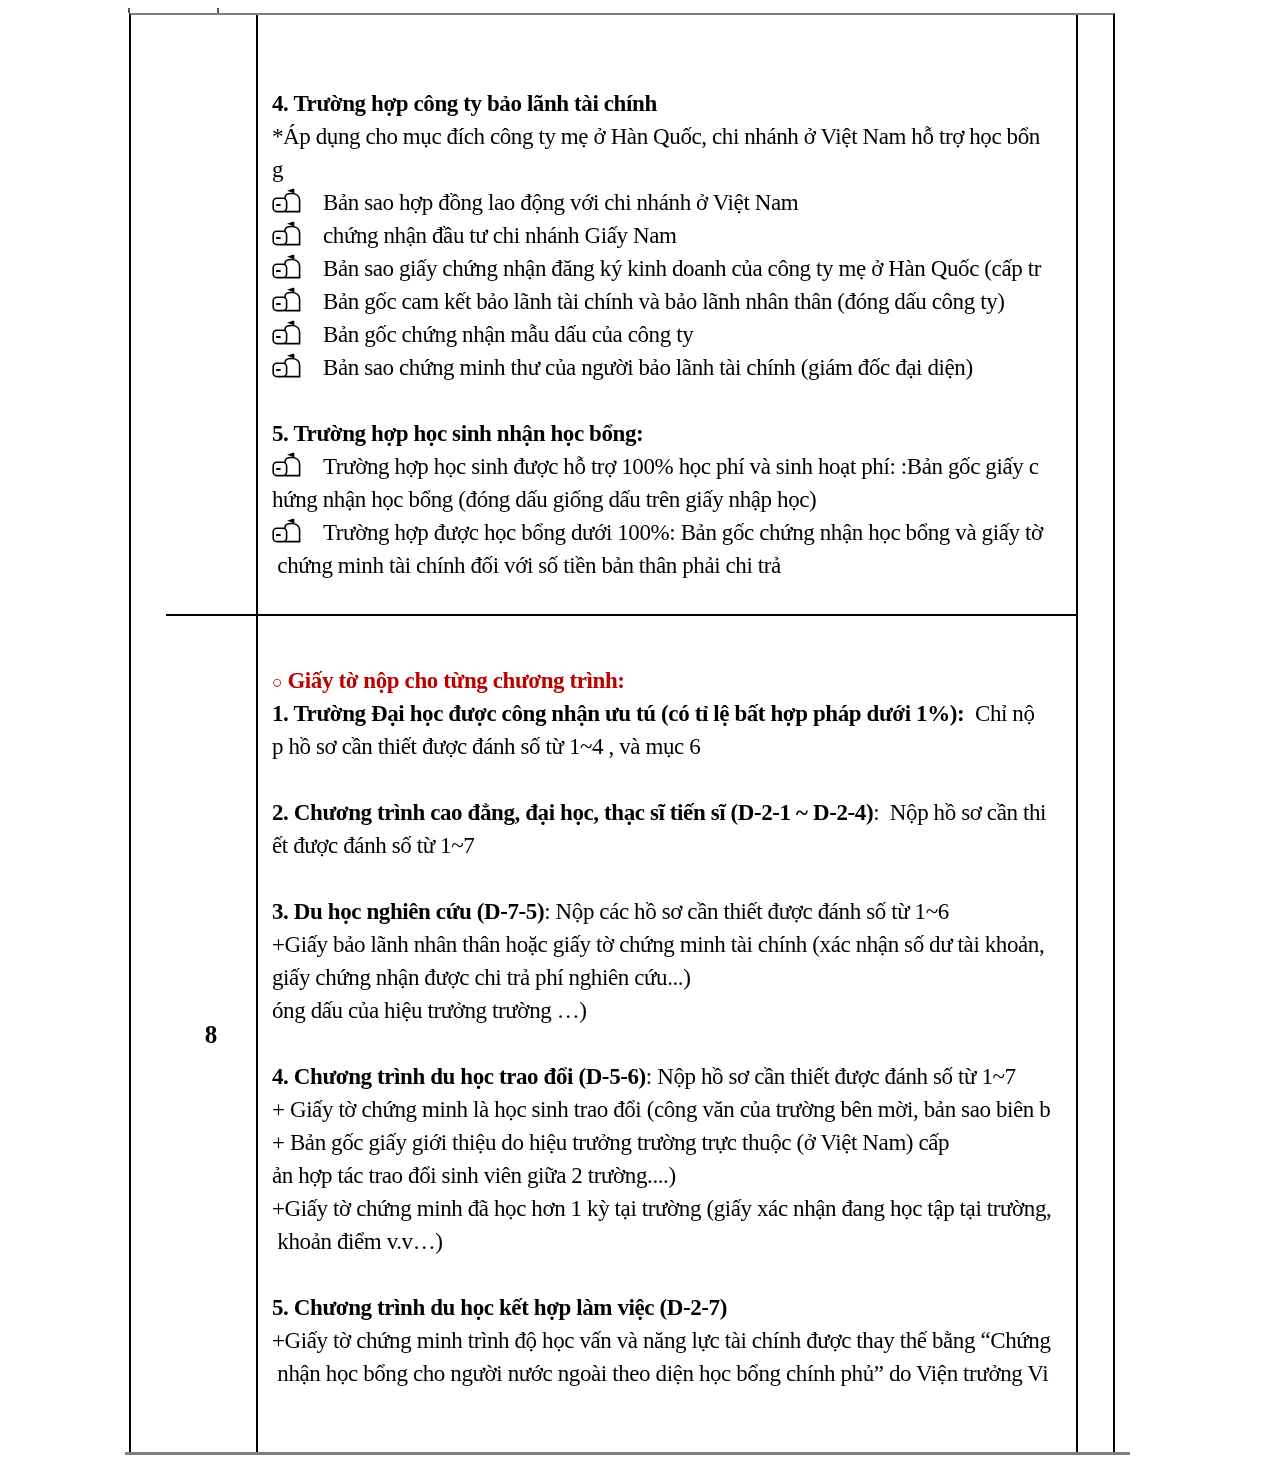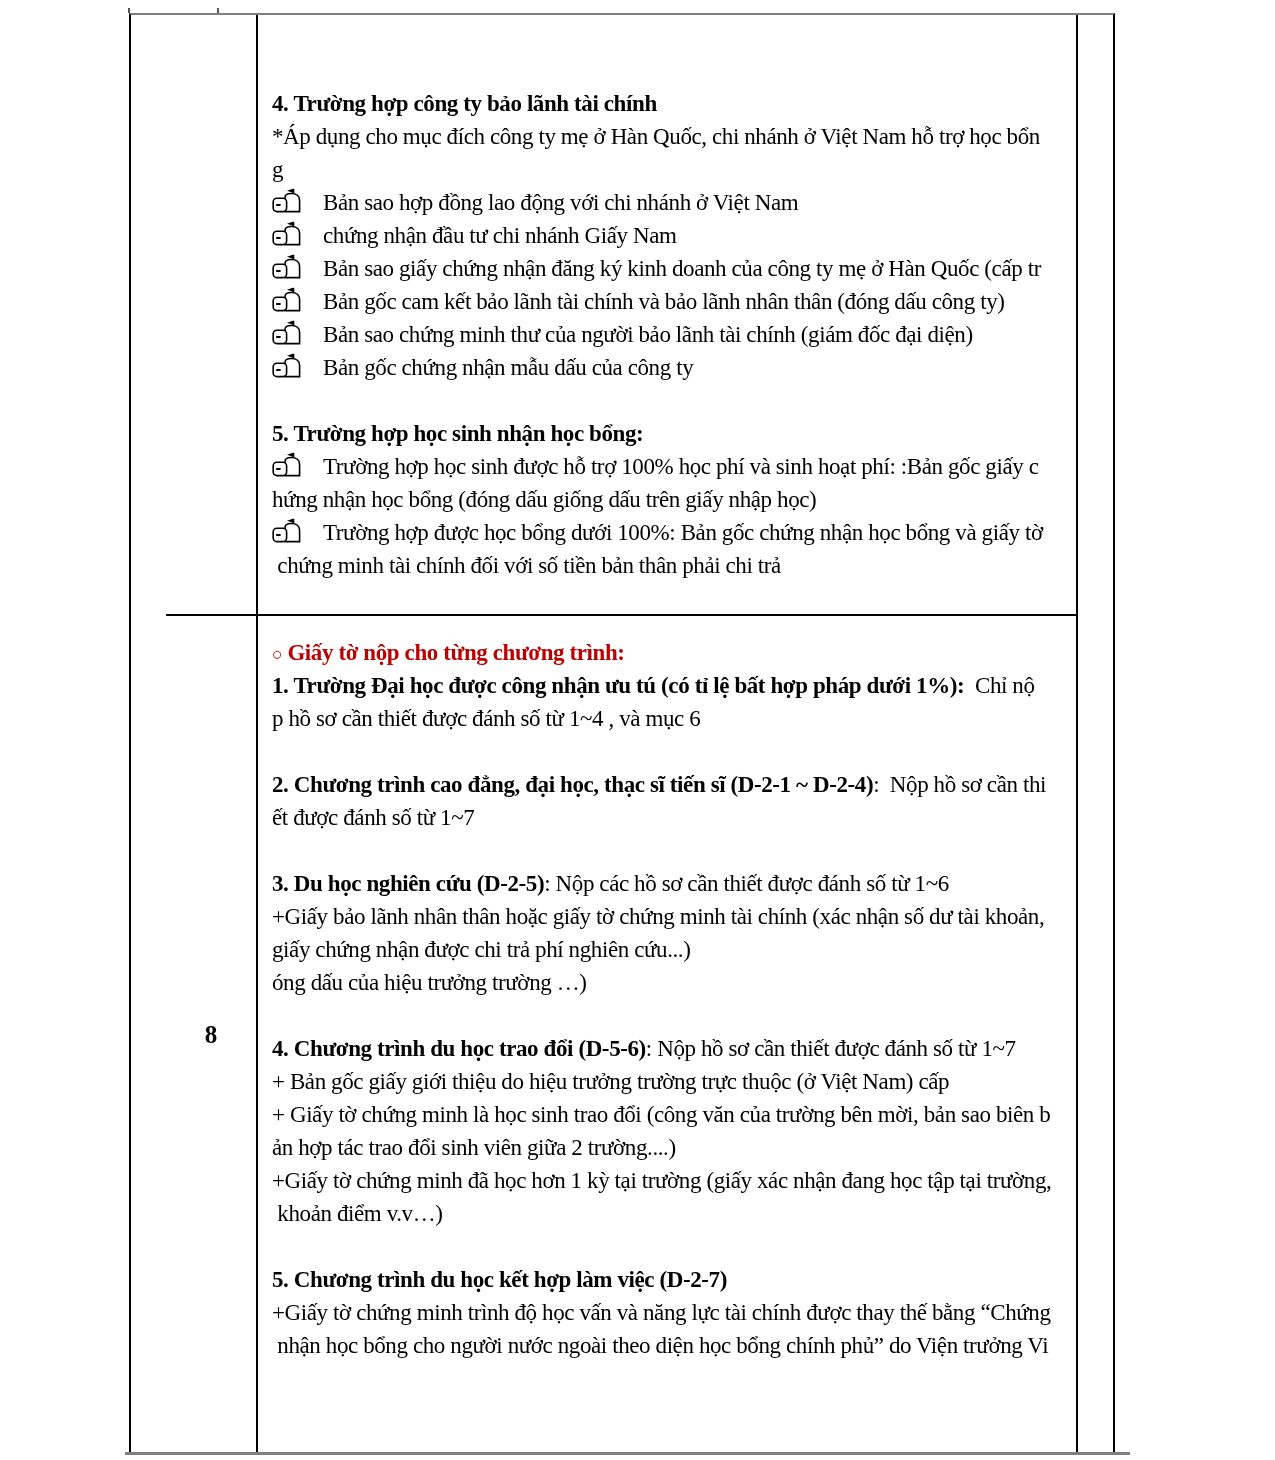--- a/index.html
+++ b/index.html
@@ -42,21 +42,21 @@
   }
   .cell-content {
     width: 820px;
     flex: 0 0 820px;
     border-right: 2px solid #000;
     box-sizing: border-box;
     padding: 0 4px 0 14px;
     overflow: hidden;
   }
   .r0 .cell-content { padding-top: 72px; }
-  .r1 .cell-content { padding-top: 20px; }
+  .r1 .cell-content { padding-top: 48px; }
   .cell-right { flex: 1 1 auto; }
   .line {
     height: 33px;
     line-height: 33px;
     white-space: pre;
     font-size: 23px;
     letter-spacing: -0.4px;
   }
   .line .b { font-weight: bold; }
   .line .red { color: #bb0000; }
@@ -118,28 +118,28 @@
                 <path d="M13 9.5 C13 7 15.8 5.5 19.2 5.5 C24.6 5.5 27.6 8.4 27.6 12.2 L27.6 23.6 L13 23.6 Z" fill="#fff" stroke="#000" stroke-width="1.6"></path>
                 <rect x="1.2" y="10.2" width="13.4" height="13.4" rx="3.6" fill="#fff" stroke="#000" stroke-width="1.6"></rect>
                 <line x1="4.2" y1="17" x2="8.6" y2="17" stroke="#000" stroke-width="2"></line>
               </svg></span><span class="">Bản gốc cam kết bảo lãnh tài chính và bảo lãnh nhân thân (đóng dấu công ty)</span></div>
           <div class="line"><span class="icon-wrap"><svg width="30" height="26" viewBox="0 0 30 26" xmlns="http://www.w3.org/2000/svg">
                 <line x1="21.5" y1="7.5" x2="21.5" y2="1" stroke="#000" stroke-width="1.6"></line>
                 <path d="M21.5 0.6 L15 2.8 L21.5 5 Z" fill="#000"></path>
                 <path d="M13 9.5 C13 7 15.8 5.5 19.2 5.5 C24.6 5.5 27.6 8.4 27.6 12.2 L27.6 23.6 L13 23.6 Z" fill="#fff" stroke="#000" stroke-width="1.6"></path>
                 <rect x="1.2" y="10.2" width="13.4" height="13.4" rx="3.6" fill="#fff" stroke="#000" stroke-width="1.6"></rect>
                 <line x1="4.2" y1="17" x2="8.6" y2="17" stroke="#000" stroke-width="2"></line>
-              </svg></span><span class="">Bản sao chứng minh thư của người bảo lãnh tài chính (giám đốc đại diện)</span></div>
+              </svg></span><span class="">Bản gốc chứng nhận mẫu dấu của công ty</span></div>
           <div class="line"><span class="icon-wrap"><svg width="30" height="26" viewBox="0 0 30 26" xmlns="http://www.w3.org/2000/svg">
                 <line x1="21.5" y1="7.5" x2="21.5" y2="1" stroke="#000" stroke-width="1.6"></line>
                 <path d="M21.5 0.6 L15 2.8 L21.5 5 Z" fill="#000"></path>
                 <path d="M13 9.5 C13 7 15.8 5.5 19.2 5.5 C24.6 5.5 27.6 8.4 27.6 12.2 L27.6 23.6 L13 23.6 Z" fill="#fff" stroke="#000" stroke-width="1.6"></path>
                 <rect x="1.2" y="10.2" width="13.4" height="13.4" rx="3.6" fill="#fff" stroke="#000" stroke-width="1.6"></rect>
                 <line x1="4.2" y1="17" x2="8.6" y2="17" stroke="#000" stroke-width="2"></line>
-              </svg></span><span class="">Bản gốc chứng nhận mẫu dấu của công ty</span></div>
+              </svg></span><span class="">Bản sao chứng minh thư của người bảo lãnh tài chính (giám đốc đại diện)</span></div>
           <div class="line"></div>
           <div class="line"><span class="b ">5. Trường hợp học sinh nhận học bổng:</span></div>
           <div class="line"><span class="icon-wrap"><svg width="30" height="26" viewBox="0 0 30 26" xmlns="http://www.w3.org/2000/svg">
                 <line x1="21.5" y1="7.5" x2="21.5" y2="1" stroke="#000" stroke-width="1.6"></line>
                 <path d="M21.5 0.6 L15 2.8 L21.5 5 Z" fill="#000"></path>
                 <path d="M13 9.5 C13 7 15.8 5.5 19.2 5.5 C24.6 5.5 27.6 8.4 27.6 12.2 L27.6 23.6 L13 23.6 Z" fill="#fff" stroke="#000" stroke-width="1.6"></path>
                 <rect x="1.2" y="10.2" width="13.4" height="13.4" rx="3.6" fill="#fff" stroke="#000" stroke-width="1.6"></rect>
                 <line x1="4.2" y1="17" x2="8.6" y2="17" stroke="#000" stroke-width="2"></line>
               </svg></span><span class="">Trường hợp học sinh được hỗ trợ 100% học phí và sinh hoạt phí: :Bản gốc giấy c</span></div>
           <div class="line"><span class="">hứng nhận học bổng (đóng dấu giống dấu trên giấy nhập học)</span></div>
@@ -157,28 +157,28 @@
       <div class="t-row r1">
         <div class="cell-num">8</div>
         <div class="cell-content">
           <div class="line"><span class="red small">○ </span><span class="b red ">Giấy tờ nộp cho từng chương trình:</span></div>
           <div class="line"><span class="b ">1. Trường Đại học được công nhận ưu tú (có tỉ lệ bất hợp pháp dưới 1%):</span><span class="">  Chỉ nộ</span></div>
           <div class="line"><span class="">p hồ sơ cần thiết được đánh số từ 1~4 , và mục 6</span></div>
           <div class="line"></div>
           <div class="line"><span class="b ">2. Chương trình cao đẳng, đại học, thạc sĩ tiến sĩ (D-2-1 ~ D-2-4)</span><span class="">:  Nộp hồ sơ cần thi</span></div>
           <div class="line"><span class="">ết được đánh số từ 1~7</span></div>
           <div class="line"></div>
-          <div class="line"><span class="b ">3. Du học nghiên cứu (D-2-5)</span><span class="">: Nộp các hồ sơ cần thiết được đánh số từ 1~6</span></div>
+          <div class="line"><span class="b ">3. Du học nghiên cứu (D-7-5)</span><span class="">: Nộp các hồ sơ cần thiết được đánh số từ 1~6</span></div>
           <div class="line"><span class="">+Giấy bảo lãnh nhân thân hoặc giấy tờ chứng minh tài chính (xác nhận số dư tài khoản,</span></div>
           <div class="line"><span class="">giấy chứng nhận được chi trả phí nghiên cứu...)</span></div>
           <div class="line"><span class="">óng dấu của hiệu trưởng trường …)</span></div>
           <div class="line"></div>
           <div class="line"><span class="b ">4. Chương trình du học trao đổi (D-5-6)</span><span class="">: Nộp hồ sơ cần thiết được đánh số từ 1~7</span></div>
+          <div class="line"><span class="">+ Giấy tờ chứng minh là học sinh trao đổi (công văn của trường bên mời, bản sao biên b</span></div>
           <div class="line"><span class="">+ Bản gốc giấy giới thiệu do hiệu trưởng trường trực thuộc (ở Việt Nam) cấp</span></div>
-          <div class="line"><span class="">+ Giấy tờ chứng minh là học sinh trao đổi (công văn của trường bên mời, bản sao biên b</span></div>
           <div class="line"><span class="">ản hợp tác trao đổi sinh viên giữa 2 trường....)</span></div>
           <div class="line"><span class="">+Giấy tờ chứng minh đã học hơn 1 kỳ tại trường (giấy xác nhận đang học tập tại trường,</span></div>
           <div class="line"><span class=""> khoản điểm v.v…)</span></div>
           <div class="line"></div>
           <div class="line"><span class="b ">5. Chương trình du học kết hợp làm việc (D-2-7)</span></div>
           <div class="line"><span class="">+Giấy tờ chứng minh trình độ học vấn và năng lực tài chính được thay thế bằng “Chứng</span></div>
           <div class="line"><span class=""> nhận học bổng cho người nước ngoài theo diện học bổng chính phủ” do Viện trưởng Vi</span></div>
         </div>
         <div class="cell-right"></div>
       </div>

